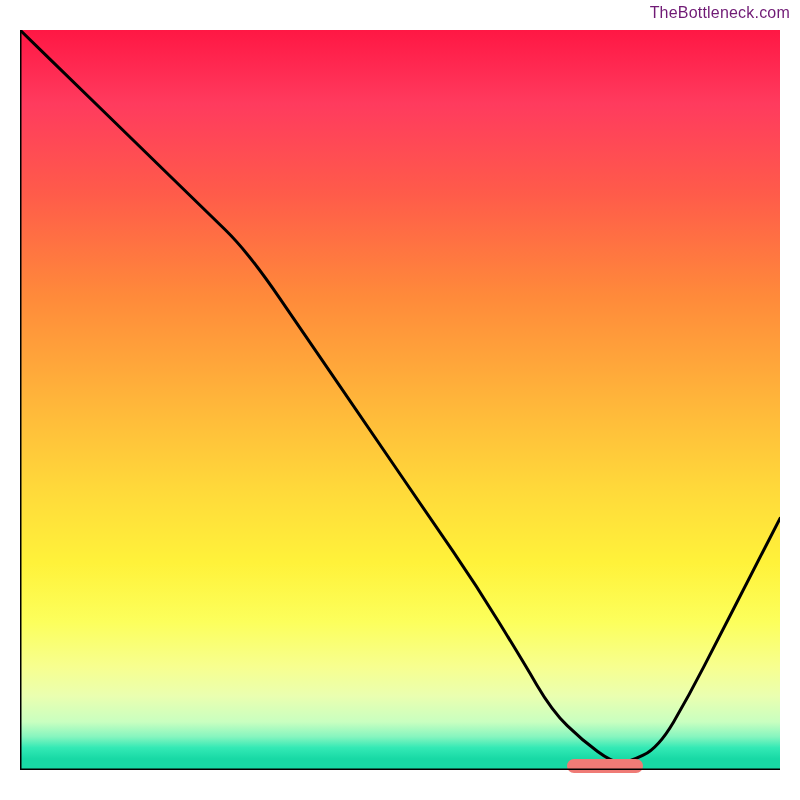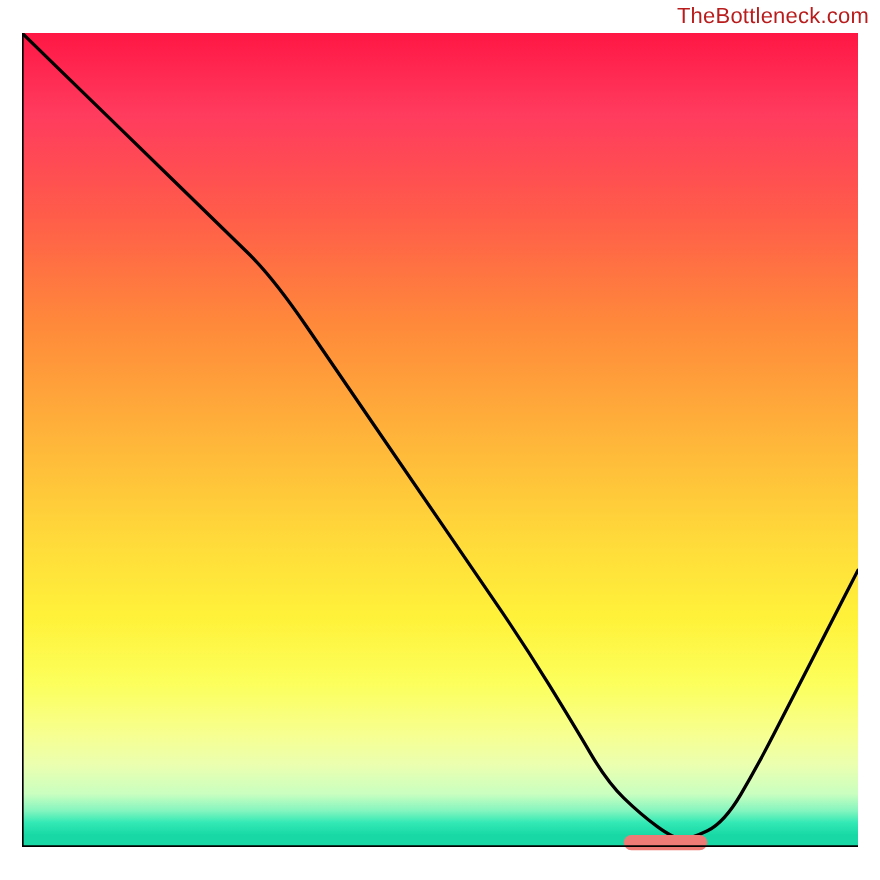--- a/index.html
+++ b/index.html
@@ -12,22 +12,22 @@
   }
   .container {
     position: relative;
     width: 800px;
     height: 800px;
   }
   .watermark {
     position: absolute;
     top: 4px;
     right: 10px;
-    color: #b91c1c;
-    font-size: 20px;
+    color: #701a75;
+    font-size: 16px;
     font-weight: 500;
     letter-spacing: 0.2px;
     z-index: 20;
   }
   .plot {
     position: absolute;
     left: 20px;
     top: 30px;
     width: 760px;
     height: 740px;

